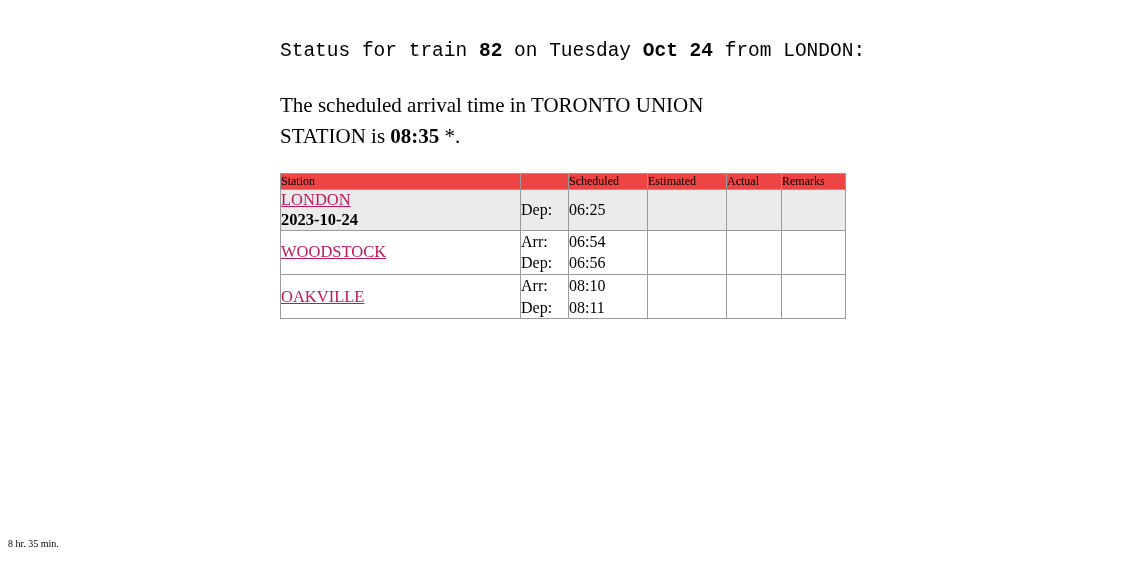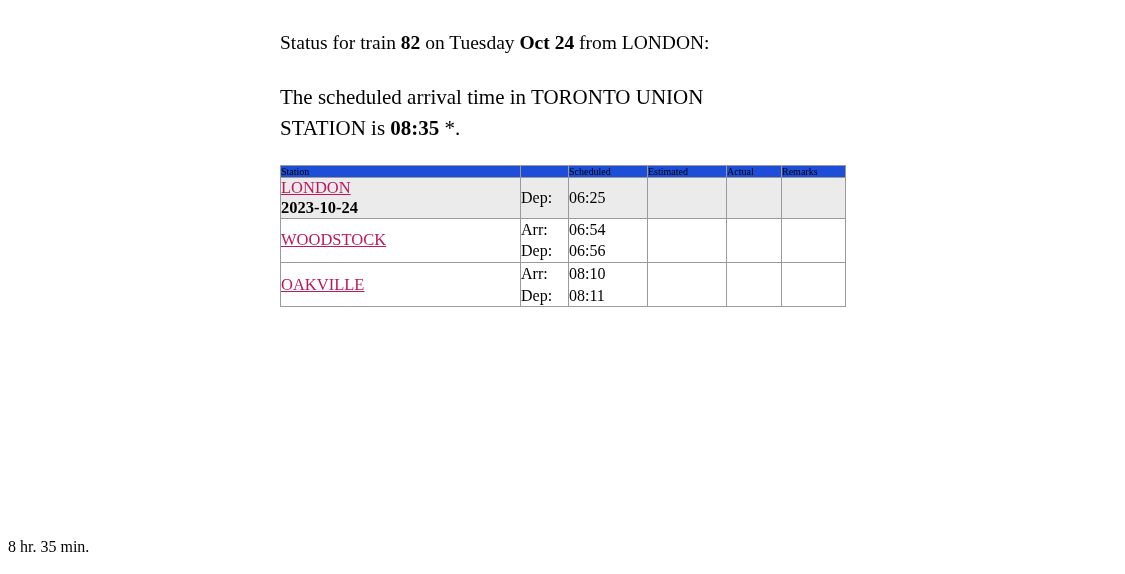--- a/index.html
+++ b/index.html
@@ -17,22 +17,23 @@
   }
   .page {
     position: absolute;
     left: 280px;
     top: 22px;
     width: 580px;
   }
   .line-status {
     font-size: 19.5px;
     line-height: 1.35;
-    margin: 8px 0 0 0;
+    margin: 16px 0 0 0;
     white-space: nowrap;
+    font-family: Liberation Mono, monospace;
   }
   .spacer-1 { height: 26px; }
   .sched-para {
     font-size: 21px;
     line-height: 1.45;
     margin: 0;
     width: 480px;
   }
   .spacer-2 { height: 22px; }
   b { font-weight: bold; }
@@ -46,22 +47,22 @@
   }
   table.status td, table.status th {
     border: 1px solid #9a9a9a;
     padding: 0;
     vertical-align: middle;
     font-weight: normal;
     text-align: left;
   }
   .hdr td {
     padding: 2px 4px 3px 4px;
-    font-size: 10px;
-    background: #1d4ed8;
+    font-size: 12px;
+    background: #ef4444;
     white-space: nowrap;
   }
   .col-station { width: 240px; }
   .col-ad { width: 48px; }
   .col-sched { width: 79px; }
   .col-est { width: 79px; }
   .col-act { width: 55px; }
   .col-rem { width: 64px; }
 
   .rowshade td { background: #ebebeb; }
@@ -100,21 +101,21 @@
   .advisory {
     margin-top: 16px;
     font-size: 19.5px;
     line-height: 1.45;
     width: 560px;
   }
   .footer-note {
     position: absolute;
     left: 8px;
     top: 538px;
-    font-size: 16px;
+    font-size: 10px;
     font-family: "Liberation Serif", "DejaVu Serif", serif;
   }
 </style>
 </head>
 <body>
 
 <div class="page">
 
   <p class="line-status">
     <span>Status for train </span><b>82</b><span> on Tuesday </span><b>Oct 24</b><span> from LONDON:</span>

